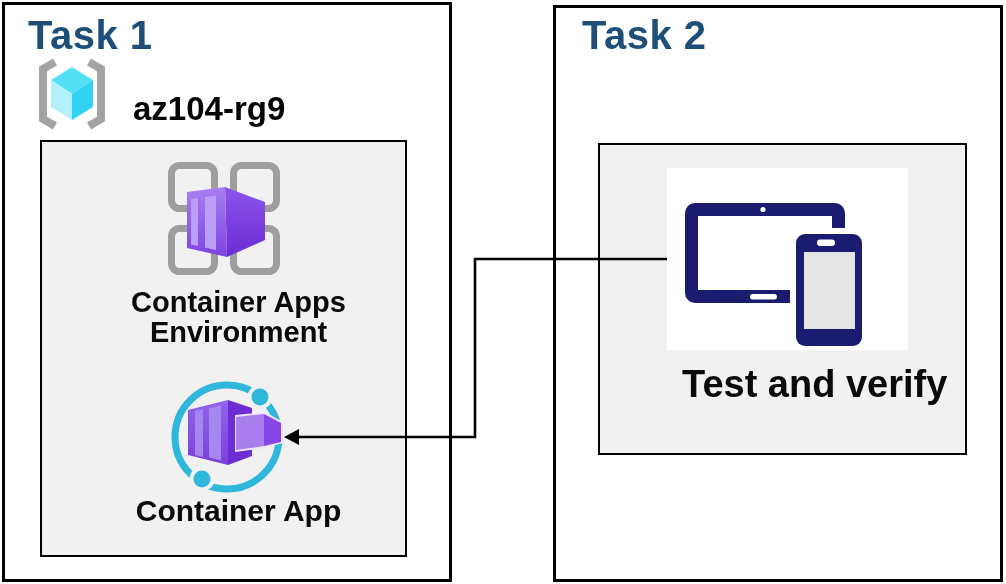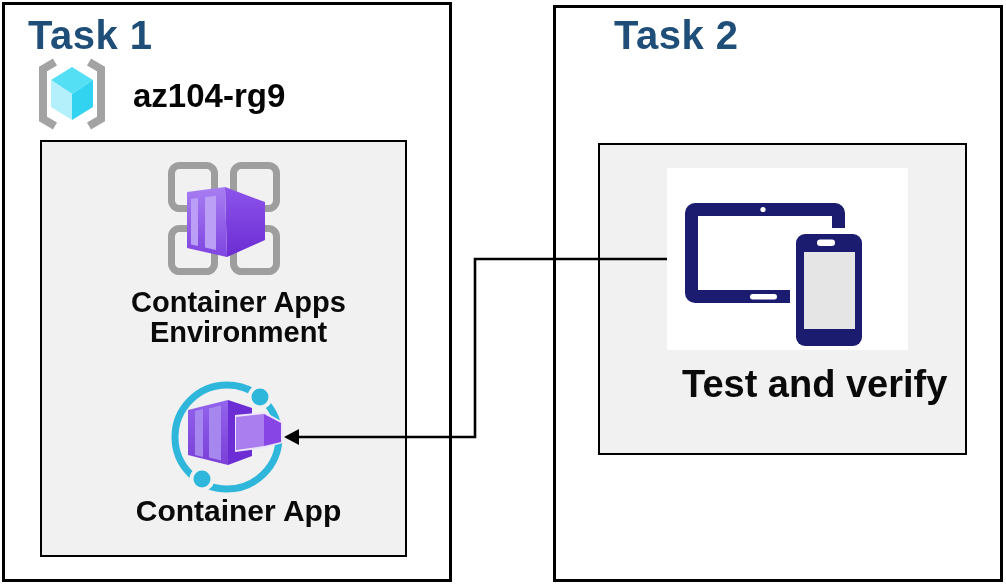--- a/index.html
+++ b/index.html
@@ -42,21 +42,21 @@
   <div class="task-title" style="left:28px; top:13px;">Task 1</div>
 
   <svg class="icon-abs" style="left:30px; top:56px;" width="84" height="76" viewBox="0 0 84 76">
     <path d="M25,6 L13,13 L13,63 L25,70" fill="none" stroke="#a3a3a3" stroke-width="8"></path>
     <path d="M59,6 L71,13 L71,63 L59,70" fill="none" stroke="#a3a3a3" stroke-width="8"></path>
     <polygon points="42,11 63,24 42,38 21,24" fill="#55dff4"></polygon>
     <polygon points="21,24 42,38 42,64 21,51" fill="#b4f0fb"></polygon>
     <polygon points="63,24 42,38 42,64 63,51" fill="#31d3f1"></polygon>
   </svg>
 
-  <div class="rg-name" style="left:133px; top:77px;">az104-rg9</div>
+  <div class="rg-name" style="left:133px; top:90px;">az104-rg9</div>
 
   <div class="inner-box" style="left:40px; top:140px; width:363px; height:413px;"></div>
 
   <svg class="icon-abs" style="left:165px; top:158px;" width="118" height="122" viewBox="0 0 118 122">
     <defs>
       <linearGradient id="gEnvF" x1="0" y1="0" x2="0" y2="1">
         <stop offset="0" stop-color="#a87ef2"></stop>
           <stop offset="1" stop-color="#7e44e0"></stop>
       </linearGradient>
       <linearGradient id="gEnvR" x1="0" y1="0" x2="0" y2="1">
@@ -94,21 +94,21 @@
     <polygon points="68,42 96,39 96,71 68,75" fill="#ab7ef0"></polygon>
     <polygon points="96,39 113,48 113,67 96,71" fill="#8745e6"></polygon>
     <circle cx="92" cy="22" r="10.5" fill="#2fb7db" stroke="#f1f1f1" stroke-width="4"></circle>
     <circle cx="34" cy="104" r="10.5" fill="#2fb7db" stroke="#f1f1f1" stroke-width="4"></circle>
   </svg>
 
   <div class="node-label" style="left:40px; top:496px; width:367px; font-size:30px;text-align:center;">Container App</div>
 
   <div class="task-box" style="left:553px; top:5px; width:444px; height:571px;"></div>
 
-  <div class="task-title" style="left:614px; top:13px;">Task 2</div>
+  <div class="task-title" style="left:582px; top:13px;">Task 2</div>
 
   <div class="inner-box" style="left:598px; top:143px; width:365px; height:308px;"></div>
 
   <div class="device-panel" style="left:667px; top:168px; width:241px; height:182px;">
     <svg width="241" height="182" viewBox="0 0 241 182">
 
       <rect x="18" y="35" width="160" height="100" rx="10" fill="#1b1b70"></rect>
       <rect x="31" y="48" width="134" height="74" fill="#ffffff"></rect>
       <circle cx="96" cy="41.5" r="2.6" fill="#ffffff"></circle>
       <rect x="83" y="126" width="27" height="5.5" rx="2.7" fill="#ffffff"></rect>

